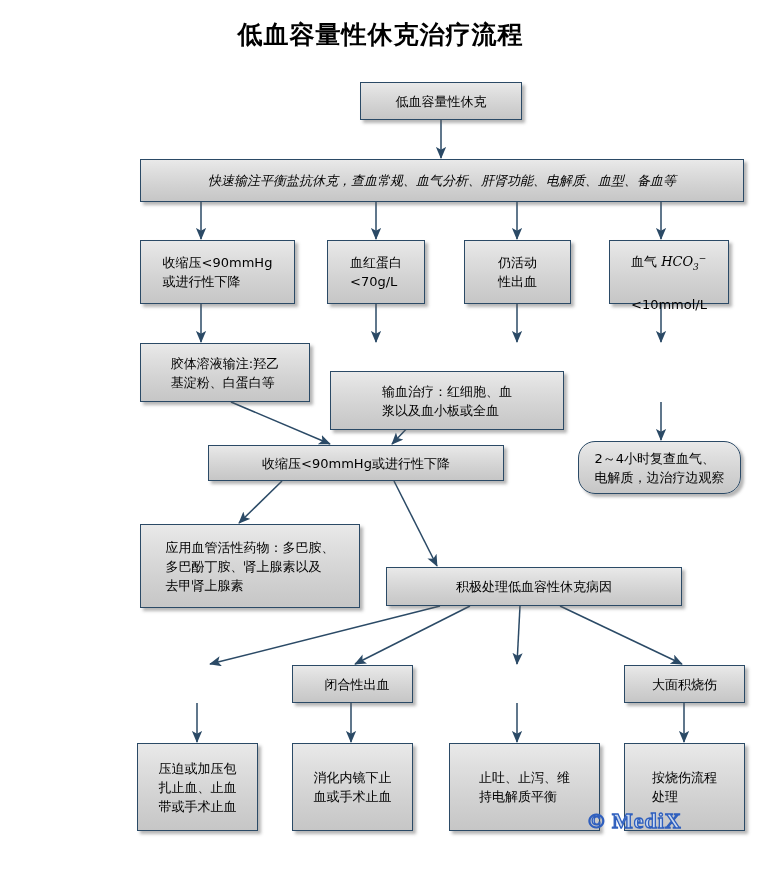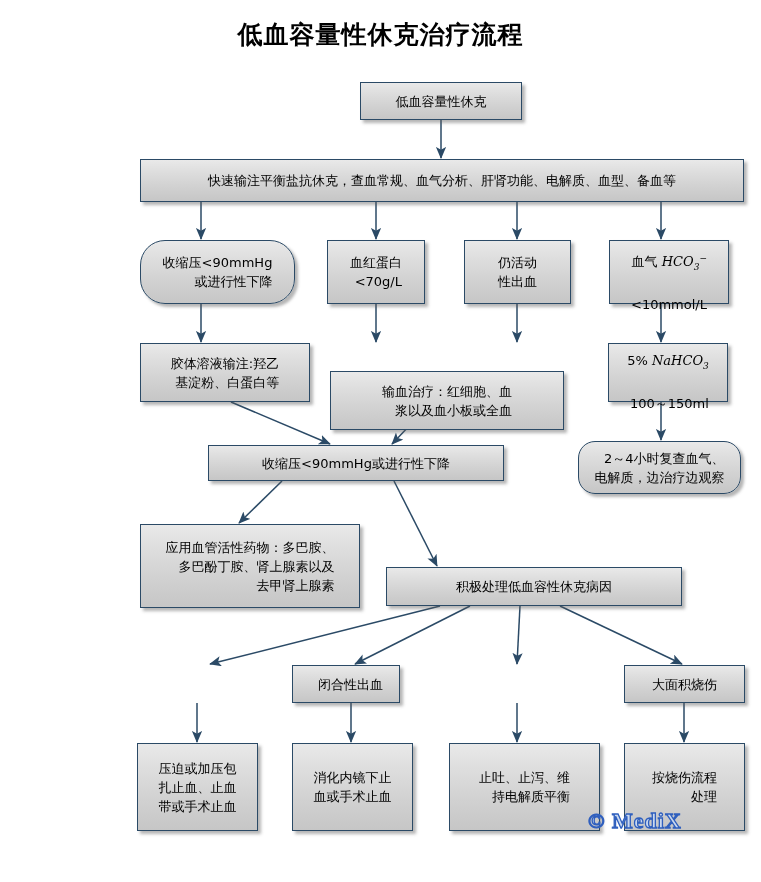--- a/index.html
+++ b/index.html
@@ -16,21 +16,21 @@
   }
 
   
   .node{
     position:absolute;
     box-sizing:border-box;
     border:1px solid #2b4a66;
     background:linear-gradient(180deg,#e9e9e9 0%,#dedede 28%,#d2d2d2 62%,#c6c6c6 100%);
     box-shadow:3px 3px 3px rgba(90,90,90,.45);
     display:flex;align-items:center;justify-content:center;
-    text-align:right;
+    text-align:left;
     color:#000;
     font-size:13px;
     line-height:19px;
     padding:2px 6px;
   }
   .node .txt{display:block;white-space:pre-line;}
 
   .chem{font-family:"DejaVu Serif","Liberation Serif",serif;font-style:italic;}
   .chem sub{font-size:9px;font-style:italic;}
   .chem sup{font-size:9px;font-style:italic;}
@@ -92,25 +92,25 @@
       <path d="M351,703 L351,742"></path>
       <path d="M517,703 L517,742"></path>
       <path d="M684,703 L684,742"></path>
     </g>
   </svg>
 
   <div class="node" style="left:360px;top:82px;width:162px;height:38px;">
     <span class="txt">低血容量性休克</span>
   </div>
 
-  <div class="node" style="left:140px;top:159px;width:604px;height:43px;">
+  <div class="node" style="left:140px;top:159px;width:604px;height:43px;font-style:italic;">
     <span class="txt">快速输注平衡盐抗休克，查血常规、血气分析、肝肾功能、电解质、血型、备血等</span>
   </div>
 
-  <div class="node" style="left:140px;top:240px;width:155px;height:64px;border-radius:25px;">
+  <div class="node" style="left:140px;top:240px;width:155px;height:64px;">
     <span class="txt">收缩压&lt;90mmHg
 或进行性下降</span>
   </div>
 
   <div class="node" style="left:327px;top:240px;width:98px;height:64px;">
     <span class="txt">血红蛋白
 &lt;70g/L</span>
   </div>
 
   <div class="node" style="left:464px;top:240px;width:107px;height:64px;">
@@ -128,26 +128,20 @@
   <div class="node" style="left:140px;top:343px;width:170px;height:59px;">
     <span class="txt">胶体溶液输注:羟乙
 基淀粉、白蛋白等</span>
   </div>
 
   <div class="node" style="left:330px;top:343px;width:234px;height:59px;margin-top:28px;">
     <span class="txt">输血治疗：红细胞、血
 浆以及血小板或全血</span>
   </div>
 
-  <div class="node" style="left:608px;top:343px;width:120px;height:59px;">
-    <span class="txt">
-      <span>5% </span><span class="chem"><span>NaHCO</span><sub>3</sub></span><br>
-      <span>100～150ml</span>
-    </span>
-  </div>
 
   <div class="node" style="left:208px;top:445px;width:296px;height:36px;">
     <span class="txt">收缩压&lt;90mmHg或进行性下降</span>
   </div>
 
   <div class="node" style="left:578px;top:441px;width:163px;height:53px;border-radius:17px;">
     <span class="txt">2～4小时复查血气、
 电解质，边治疗边观察</span>
   </div>
 
@@ -155,21 +149,21 @@
     <span class="txt">应用血管活性药物：多巴胺、
 多巴酚丁胺、肾上腺素以及
 去甲肾上腺素</span>
   </div>
 
   <div class="node" style="left:386px;top:567px;width:296px;height:39px;">
     <span class="txt">积极处理低血容性休克病因</span>
   </div>
 
 
-  <div class="node" style="left:292px;top:665px;width:108px;height:38px;padding-left:15px;">
+  <div class="node" style="left:292px;top:665px;width:121px;height:38px;padding-left:15px;">
     <span class="txt">闭合性出血</span>
   </div>
 
 
   <div class="node" style="left:624px;top:665px;width:121px;height:38px;">
     <span class="txt">大面积烧伤</span>
   </div>
 
   <div class="node" style="left:292px;top:743px;width:121px;height:88px;">
     <span class="txt">消化内镜下止

